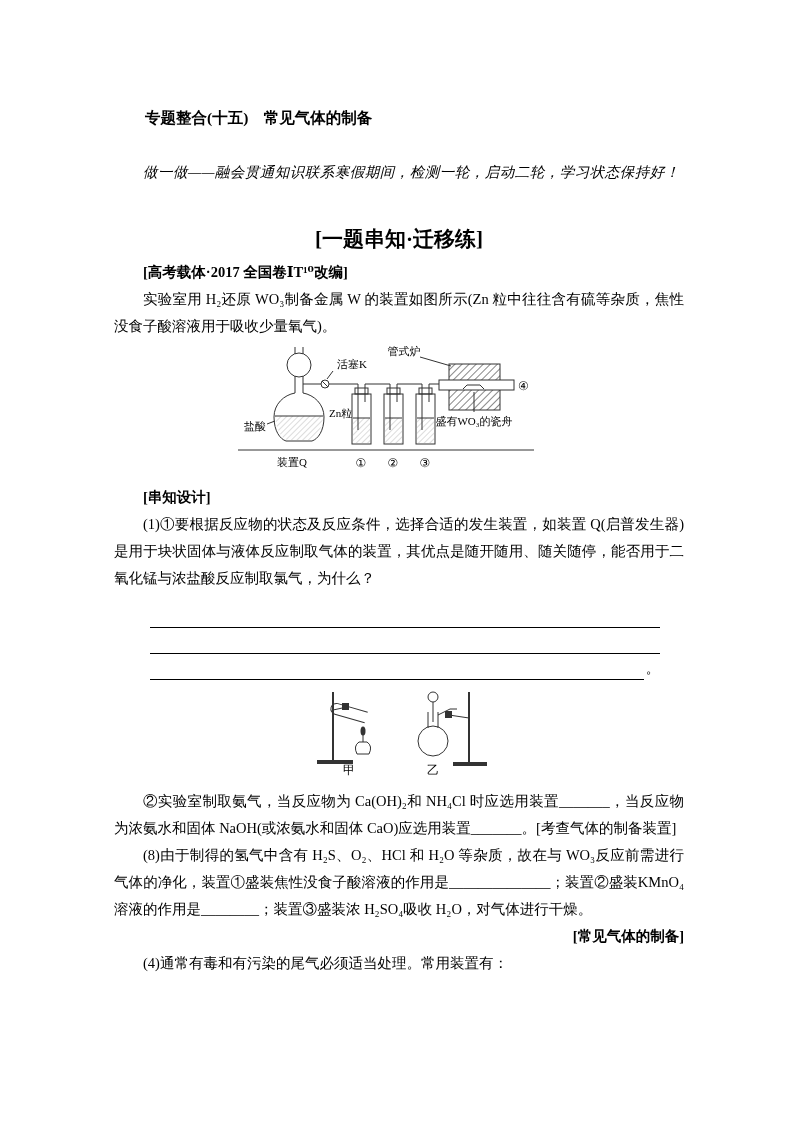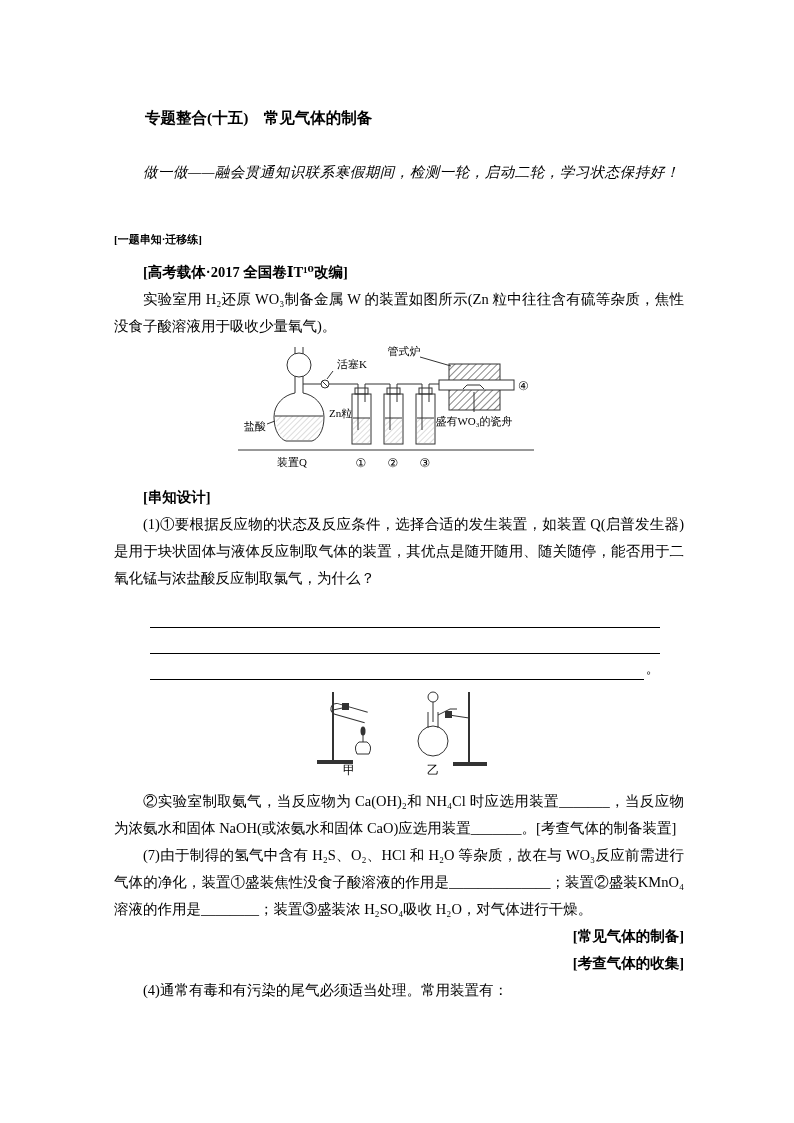--- a/index.html
+++ b/index.html
@@ -3,21 +3,21 @@
 <meta charset="utf-8">
 <style>
   html, body { margin: 0; padding: 0; }
   body {
     width: 794px; height: 1123px; background: #ffffff; overflow: hidden;
     font-family: "Liberation Serif", "DejaVu Serif", serif; color: #000;
   }
   .page { padding: 104px 110px 30px 114px; font-size: 14.5px; line-height: 27px; }
   .title { font-size: 15.5px; font-weight: bold; margin-left: 2em; }
   .motto { font-style: italic; margin-left: 2em; margin-top: 28px; letter-spacing: 0.5px; }
-  .section-header { font-weight: bold; font-size: 11px; margin-top: 40px; }
+  .section-header { text-align: center; font-weight: bold; font-size: 21px; margin-top: 40px; }
   .source { font-weight: bold; text-indent: 2em; margin-top: 6px; }
   .para { text-indent: 2em; text-align: justify; }
   .btag { font-weight: normal; }
   .tag-right { text-align: right; font-weight: bold; }
   .design-header { font-weight: bold; text-indent: 2em; margin-top: 8px; }
   .answers { margin: 10px 24px 2px 36px; }
   .answer-line { border-bottom: 1px solid #000; height: 25px; }
   .answer-row { display: flex; align-items: flex-end; }
   .answer-row .answer-line { flex: 1; }
   .answer-row .period { line-height: 23px; margin-left: 2px; }
@@ -166,22 +166,21 @@
       </g>
       <g fill="#000" stroke="none" font-size="12">
         <text x="40" y="90" text-anchor="middle">甲</text>
         <text x="124" y="90" text-anchor="middle">乙</text>
       </g>
     </svg>
   </div>
 
   <div class="para q2"><span>②实验室制取氨气，当反应物为 Ca(OH)₂和 NH₄Cl 时应选用装置_______，当反应物为浓氨水和固体 NaOH(或浓氨水和固体 CaO)应选用装置_______。</span><span class="btag">[考查气体的制备装置]</span></div>
 
-  <div class="para">(7)由于制得的氢气中含有 H₂S、O₂、HCl 和 H₂O 等杂质，故在与 WO₃反应前需进行气体的净化，装置①盛装焦性没食子酸溶液的作用是______________；装置②盛装KMnO₄溶液的作用是________；装置③盛装浓 H₂SO₄吸收 H₂O，对气体进行干燥。</div>
+  <div class="para">(8)由于制得的氢气中含有 H₂S、O₂、HCl 和 H₂O 等杂质，故在与 WO₃反应前需进行气体的净化，装置①盛装焦性没食子酸溶液的作用是______________；装置②盛装KMnO₄溶液的作用是________；装置③盛装浓 H₂SO₄吸收 H₂O，对气体进行干燥。</div>
 
   <div class="tag-right">[常见气体的制备]</div>
 
 
-  <div class="tag-right">[考查气体的收集]</div>
 
   <div class="para">(4)通常有毒和有污染的尾气必须适当处理。常用装置有：</div>
 
 </div>
 
 </body></html>

